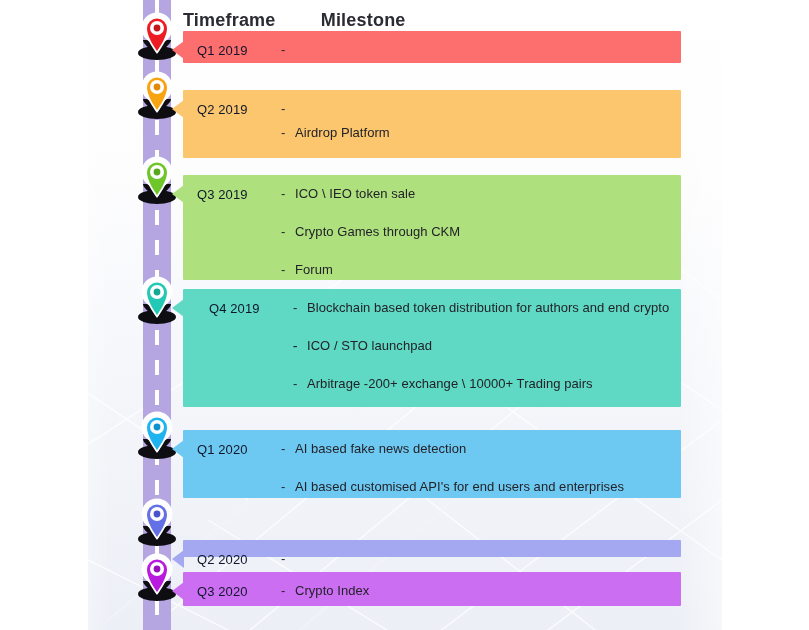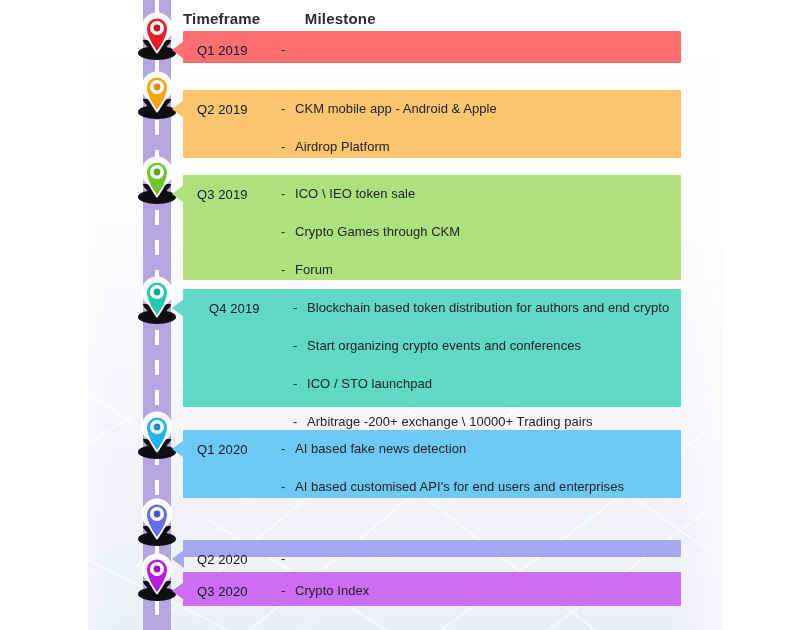--- a/index.html
+++ b/index.html
@@ -77,21 +77,21 @@
     background-repeat: repeat-y;
   }
 
   
   .header {
     position: absolute;
     top: 10px;
     left: 183px;
     height: 20px;
     color: #2b2b33;
-    font-size: 15px;
+    font-size: 18px;
     font-weight: bold;
     letter-spacing: .2px;
     white-space: nowrap;
   }
   .header .h-milestone {
     display: inline-block;
     margin-left: 40px;
   }
 
   .bar {
@@ -233,21 +233,21 @@
           <path d="M22 44 C 22 44 34 28.5 34 18.5 A12 12 0 1 0 10 18.5 C10 28.5 22 44 22 44 Z" fill="#ffffff"></path>
           <path d="M22 41 C 22 41 32 27.5 32 18.5 A10 10 0 1 0 12 18.5 C12 27.5 22 41 22 41 Z" fill="#f8a312"></path>
           <circle cx="22" cy="18" r="7" fill="#ffffff"></circle>
           <circle cx="22" cy="18" r="3.4" fill="#e2890a"></circle>
         </svg>
       </div>
       <div class="bar" style="top: 90px; height: 68px; width: 498px; background: rgb(252, 198, 110); color: rgb(252, 198, 110);">
         <div class="bar-inner">
           <div class="qlabel">Q2 2019</div>
           <div class="items">
-            <div class="item"><span class="dash">-</span><span class="txt">CKM mobile app - Android &amp; Apple</span></div>
+            <div class="item"><span class="dash">-</span></div>
             <div class="item"><span class="dash">-</span><span class="txt">Airdrop Platform</span></div>
           </div>
         </div>
       </div>
       <div class="pin" style="top: 154px;">
         <svg width="44" height="52" viewBox="0 0 44 52">
           <ellipse cx="22" cy="43" rx="19" ry="7" fill="#0d0d12"></ellipse>
           <path d="M22 44 C 14 38 8 34 8 30 L36 30 C36 34 30 38 22 44 Z" fill="#0d0d12"></path>
           <circle cx="22" cy="18" r="15.5" fill="#ffffff"></circle>
           <path d="M22 44 C 22 44 34 28.5 34 18.5 A12 12 0 1 0 10 18.5 C10 28.5 22 44 22 44 Z" fill="#ffffff"></path>
@@ -275,21 +275,21 @@
           <path d="M22 41 C 22 41 32 27.5 32 18.5 A10 10 0 1 0 12 18.5 C12 27.5 22 41 22 41 Z" fill="#24c9b6"></path>
           <circle cx="22" cy="18" r="7" fill="#ffffff"></circle>
           <circle cx="22" cy="18" r="3.4" fill="#15a894"></circle>
         </svg>
       </div>
       <div class="bar" style="top: 289px; height: 118px; width: 498px; background: rgb(95, 216, 196); color: rgb(95, 216, 196); padding-left: 12px;">
         <div class="bar-inner">
           <div class="qlabel">Q4 2019</div>
           <div class="items">
             <div class="item"><span class="dash">-</span><span class="txt">Blockchain based token distribution for authors and end crypto</span></div>
-            <div class="item"><span class="dash">-</span><span class="txt">Start organizing crypto events and conferences</span></div>
+            <div class="item"><span class="dash">-</span></div>
             <div class="item"><span class="dash">-</span><span class="txt">ICO / STO launchpad</span></div>
             <div class="item"><span class="dash">-</span><span class="txt">Arbitrage -200+ exchange \ 10000+ Trading pairs</span></div>
           </div>
         </div>
       </div>
       <div class="pin" style="top: 409px;">
         <svg width="44" height="52" viewBox="0 0 44 52">
           <ellipse cx="22" cy="43" rx="19" ry="7" fill="#0d0d12"></ellipse>
           <path d="M22 44 C 14 38 8 34 8 30 L36 30 C36 34 30 38 22 44 Z" fill="#0d0d12"></path>
           <circle cx="22" cy="18" r="15.5" fill="#ffffff"></circle>

